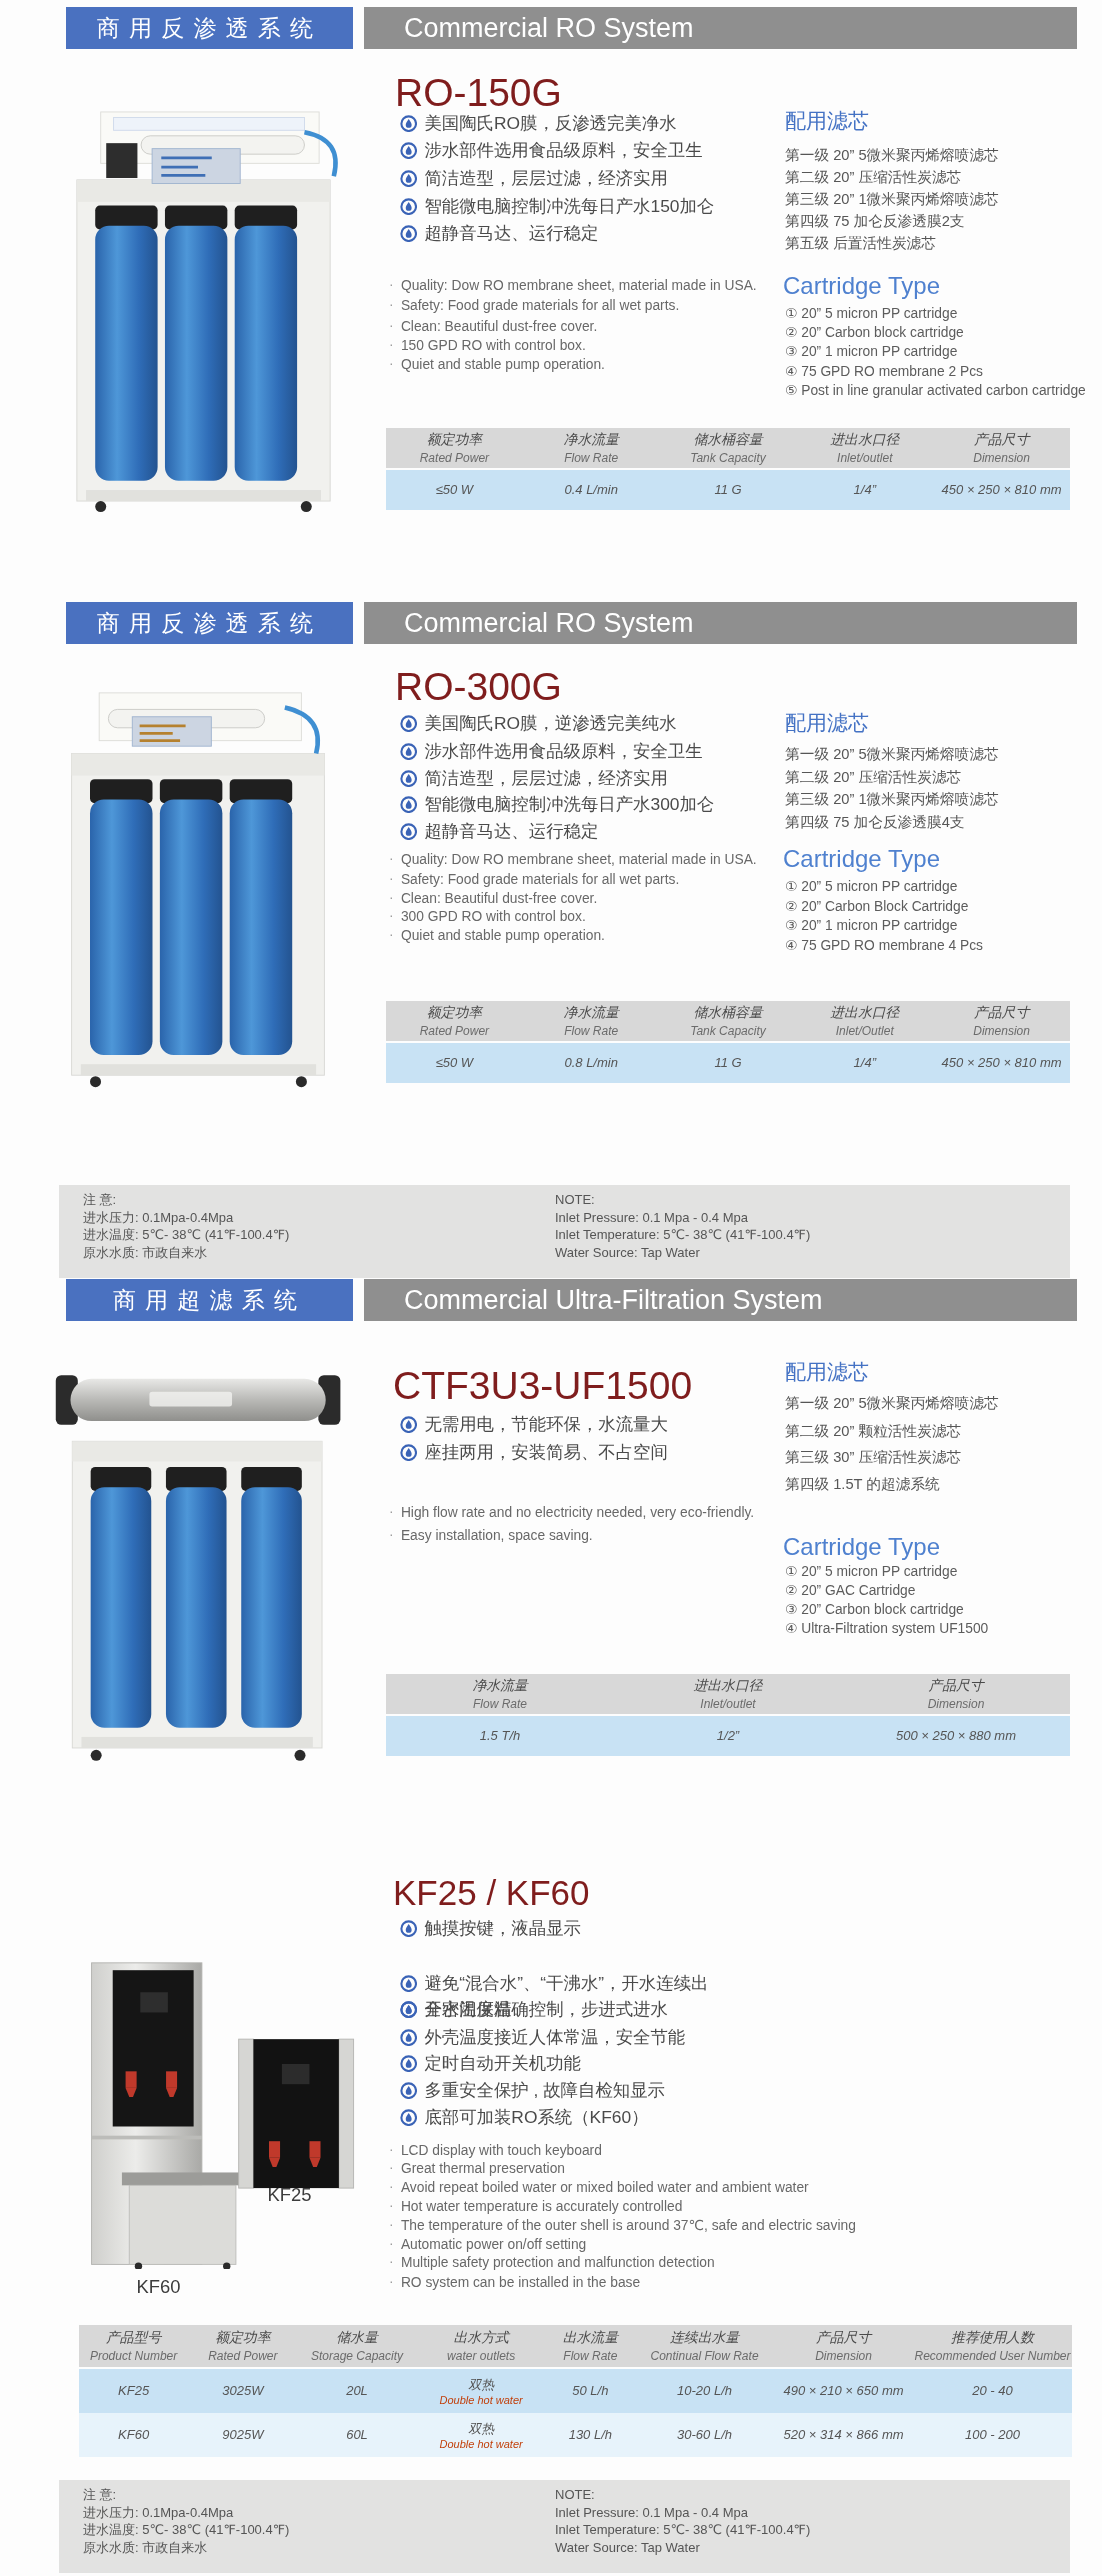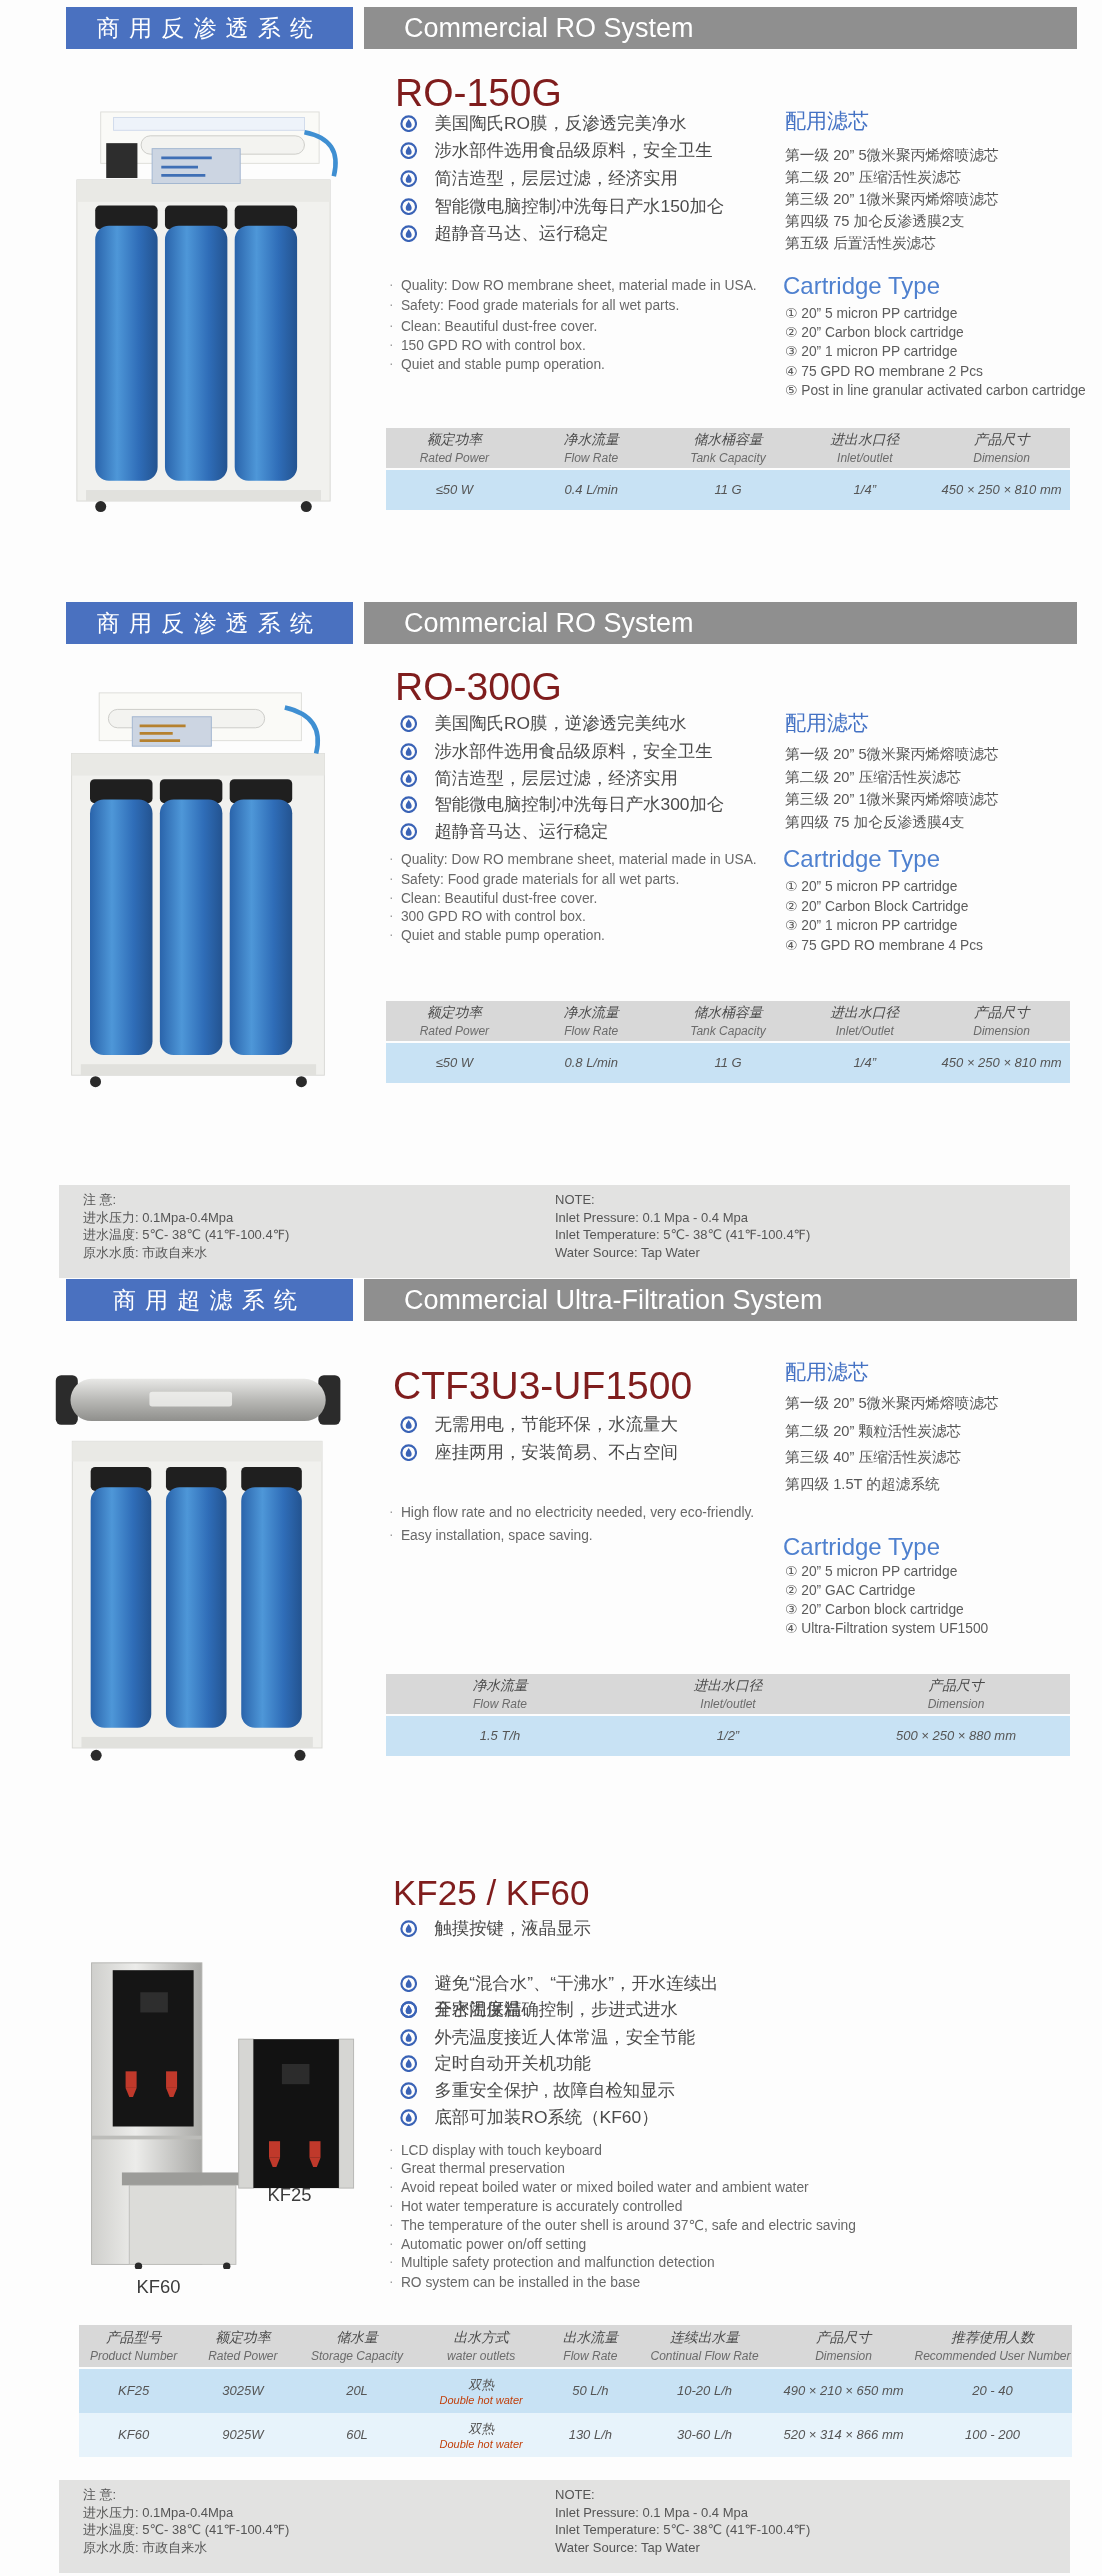--- a/index.html
+++ b/index.html
@@ -9,21 +9,21 @@
   .sec-header{position:absolute;left:0;width:1102px;height:42px;}
   .sec-zh{position:absolute;left:66px;top:0;width:287px;height:42px;background:#4a71c0;color:#fff;
           font-size:23px;letter-spacing:9.2px;display:flex;align-items:center;justify-content:center;font-family:Liberation Serif, serif;}
   .sec-en{position:absolute;left:364px;top:0;width:713px;height:42px;background:#8f8f8f;color:#fff;
           font-size:27px;display:flex;align-items:center;padding-left:40px;box-sizing:border-box;}
   
   .model-title{position:absolute;color:#7f1d1d;font-size:39px;line-height:1;}
   .sub-zh{position:absolute;color:#4472c4;font-size:21px;line-height:1;}
   .sub-en{position:absolute;color:#4f81cf;font-size:24px;line-height:1;}
   
-  .feat-zh{position:absolute;display:flex;align-items:center;gap:17px;color:#4a4a4a;font-size:17.4px;line-height:1.1;white-space:nowrap;}
+  .feat-zh{position:absolute;display:flex;align-items:center;gap:7px;color:#4a4a4a;font-size:17.4px;line-height:1.1;white-space:nowrap;}
   .wicon{width:17.4px;height:17.4px;flex:0 0 17.4px;}
   .feat-en{position:absolute;display:flex;align-items:flex-start;gap:7.3px;color:#686868;font-size:13.8px;line-height:1.15;white-space:nowrap;}
   .dot{color:#9a9a9a;font-size:13.8px;line-height:1;}
   .cart-item{position:absolute;color:#565656;font-size:14.7px;line-height:1.1;white-space:nowrap;}
   .cart-item-en{position:absolute;color:#5c5c5c;font-size:13.8px;line-height:1.1;white-space:nowrap;}
   
   .spec-table{position:absolute;font-style:italic;}
   .t-head{display:flex;background:#d8d8d8;}
   .t-row{display:flex;margin-top:1.8px;}
   .t-hcell{display:flex;flex-direction:column;align-items:center;justify-content:center;}
@@ -388,21 +388,21 @@
     <svg class="wicon" viewBox="0 0 20 20">
         <circle cx="10" cy="10" r="8.4" fill="none" stroke="#3a63b6" stroke-width="2.4"></circle>
         <path d="M10 4.6 C7.6 8 6.6 9.8 6.6 11.4 a3.4 3.4 0 0 0 6.8 0 C13.4 9.8 12.4 8 10 4.6 Z" fill="#3a63b6"></path>
       </svg>
     <span>座挂两用，安装简易、不占空间</span>
   </div>
 
   <div class="sub-zh" style="left:785px;top:1361px">配用滤芯</div>
   <div class="cart-item" style="left:785px;top:1395px">第一级 20” 5微米聚丙烯熔喷滤芯</div>
   <div class="cart-item" style="left:785px;top:1423px">第二级 20” 颗粒活性炭滤芯</div>
-  <div class="cart-item" style="left:785px;top:1449px">第三级 40” 压缩活性炭滤芯</div>
+  <div class="cart-item" style="left:785px;top:1449px">第三级 30” 压缩活性炭滤芯</div>
   <div class="cart-item" style="left:785px;top:1476px">第四级 1.5T 的超滤系统</div>
 
   <div class="feat-en" style="left:389px;top:1505px">
       <span class="dot">·</span>
       <span>High flow rate and no electricity needed, very eco-friendly.</span>
     </div>
   <div class="feat-en" style="left:389px;top:1528px">
       <span class="dot">·</span>
       <span>Easy installation, space saving.</span>
     </div>

